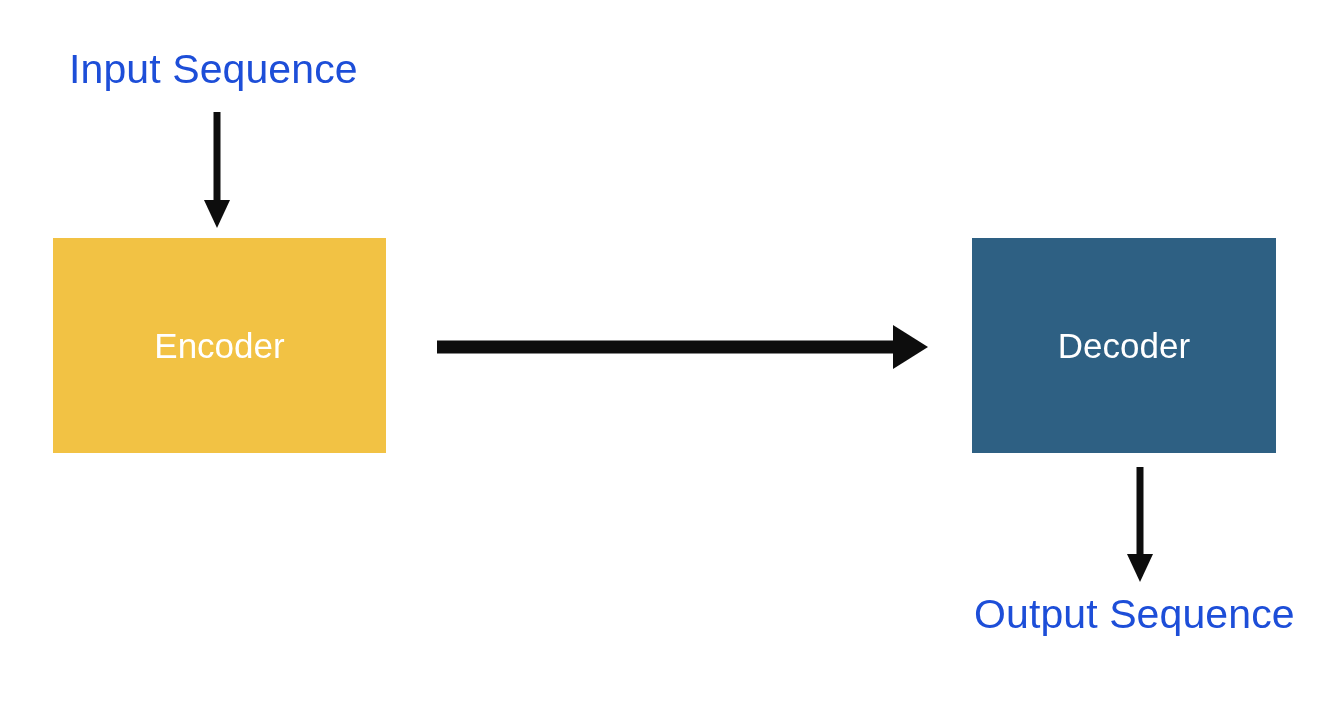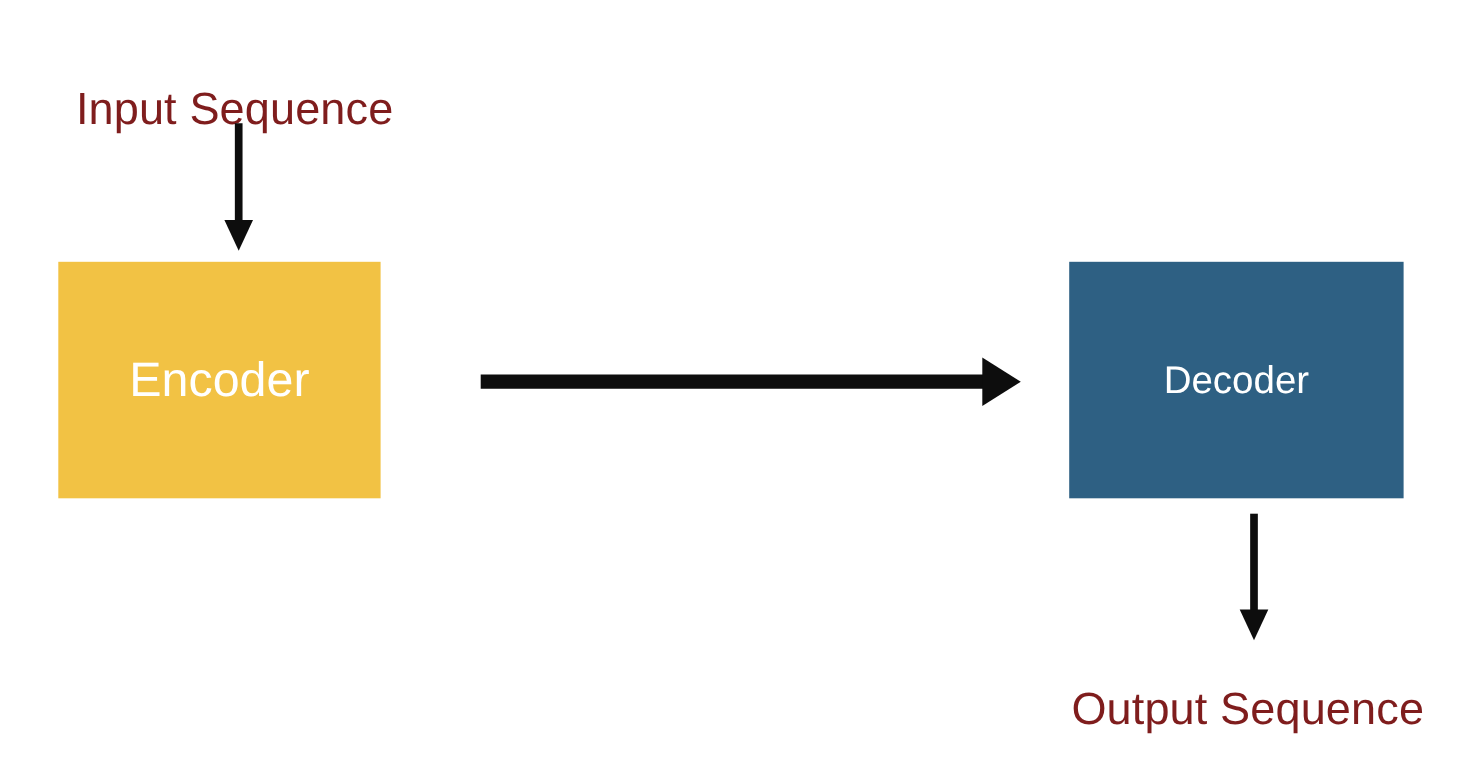--- a/index.html
+++ b/index.html
@@ -14,27 +14,26 @@
     position: relative;
     width: 1338px;
     height: 702px;
     background: #ffffff;
     overflow: hidden;
   }
 
   
   .flow-label {
     position: absolute;
-    color: #7f1d1d;
+    color: #1d4ed8;
     font-family: "Liberation Sans", sans-serif;
     font-weight: 400;
     white-space: nowrap;
     line-height: 1.1;
     letter-spacing: 0.1px;
-    margin-top: 30px;
   }
   #input-sequence-label {
     left: 69px;
     top: 47px;
     font-size: 41px;
   }
   #output-sequence-label {
     left: 974px;
     top: 592px;
     font-size: 41px;
@@ -47,24 +46,24 @@
     align-items: center;
     justify-content: center;
     text-align: center;
     color: #ffffff;
     font-family: "Liberation Sans", sans-serif;
     font-weight: 400;
   }
   #encoder-box {
     left: 53px;
     top: 238px;
-    width: 293px;
+    width: 333px;
     height: 215px;
     background: #f2c244;
-    font-size: 44px;
+    font-size: 35px;
   }
   #decoder-box {
     left: 972px;
     top: 238px;
     width: 304px;
     height: 215px;
     background: #2e6083;
     font-size: 35px;
   }
   #context-vector-box {

